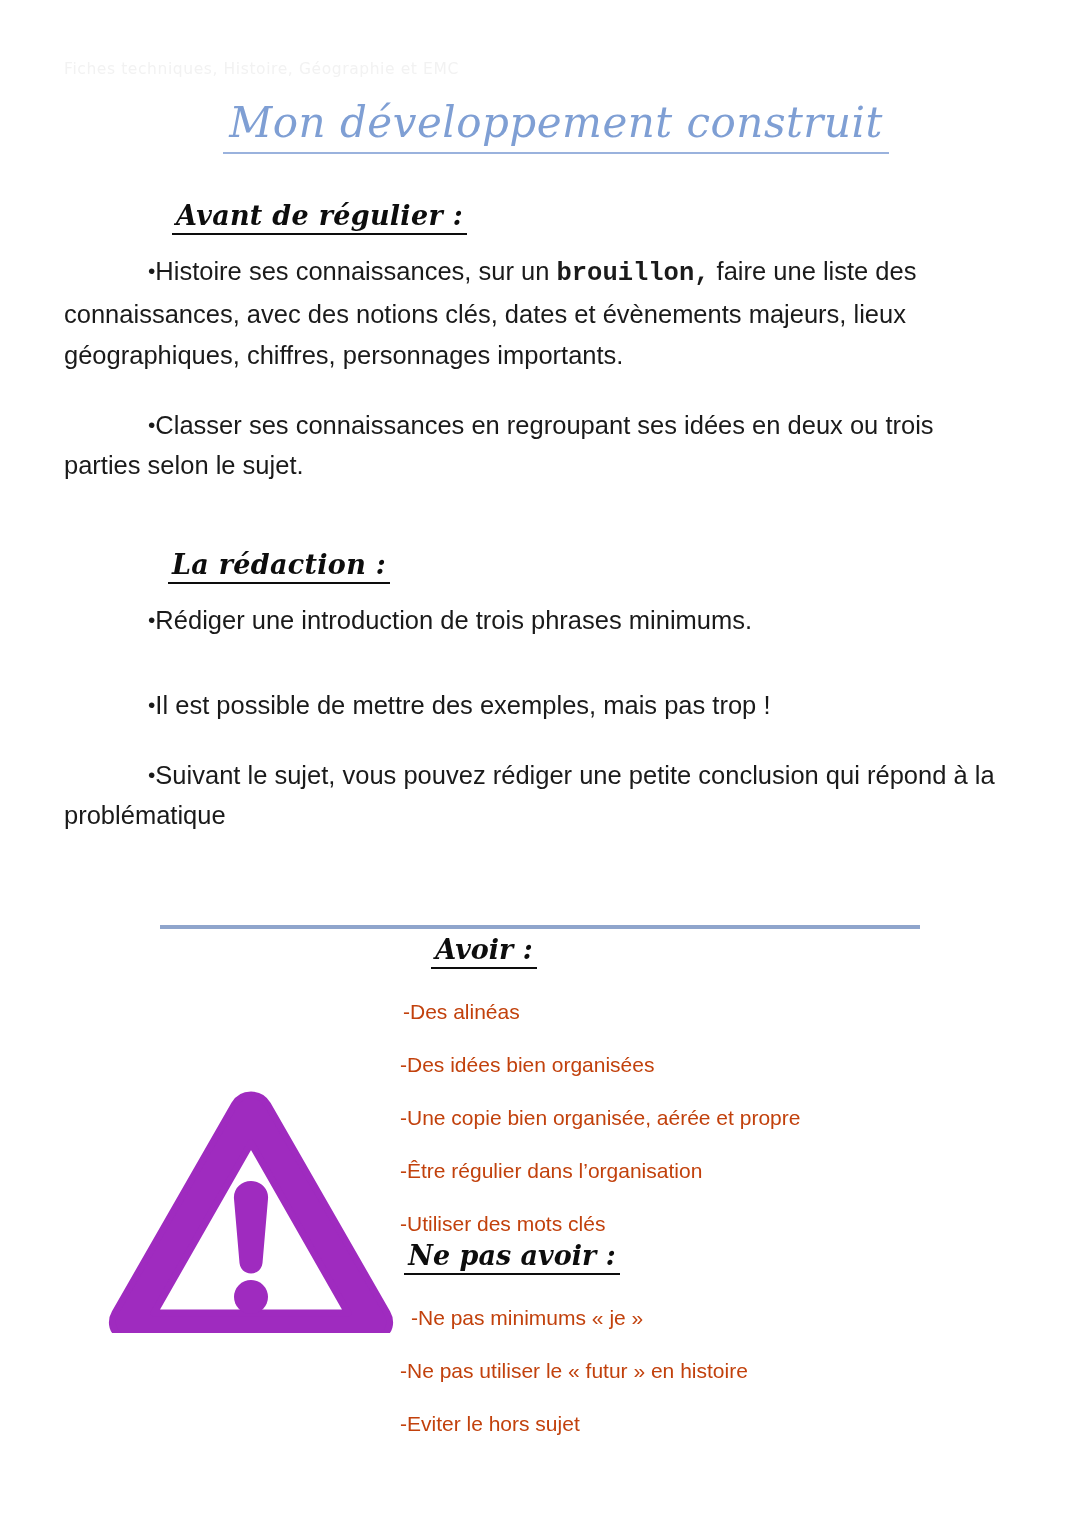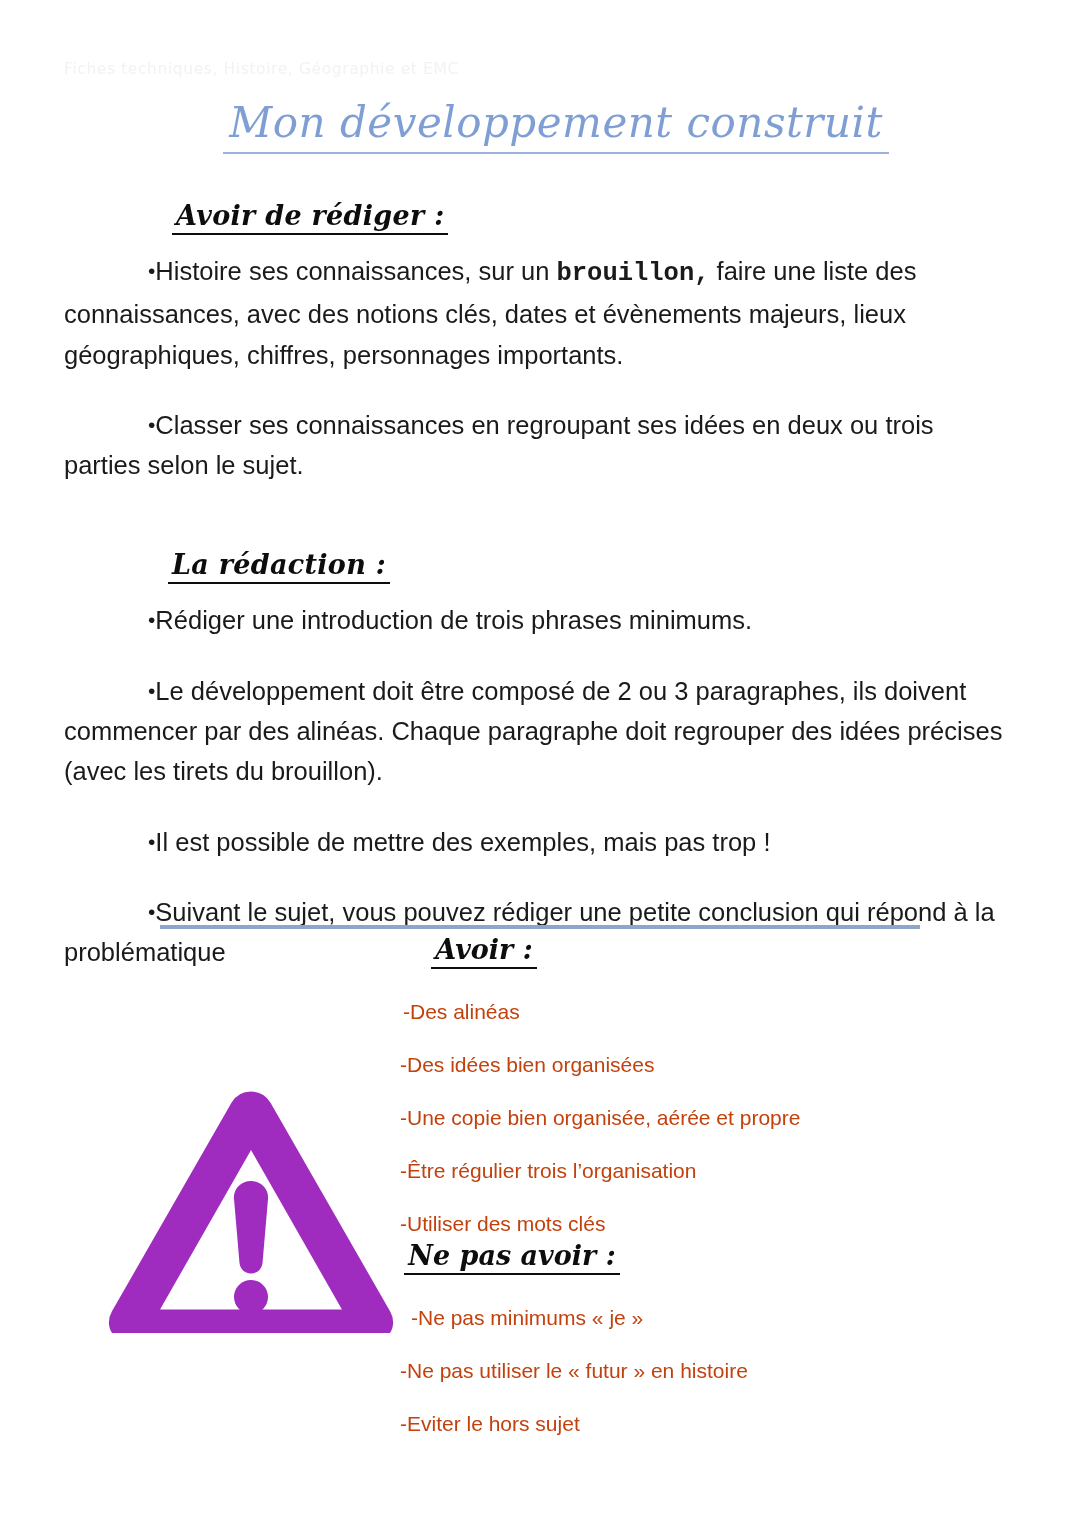--- a/index.html
+++ b/index.html
@@ -165,21 +165,21 @@
   <div class="doc-header">Fiches techniques, Histoire, Géographie et EMC</div>
 
   <div class="title-wrap">
     <span class="doc-title">Mon développement construit</span>
   </div>
 
   <div class="content">
 
     <div>
       <div class="heading-row-1">
-        <span class="section-heading">Avoir de rédiger :</span>
+        <span class="section-heading">Avant de régulier :</span>
       </div>
 
       <p class="para">
         <span class="bullet">•</span><span>Histoire ses connaissances, sur un </span><b>brouillon,</b><span> faire une liste des connaissances, avec des notions clés, dates et évènements majeurs, lieux géographiques, chiffres, personnages importants.</span>
       </p>
 
       <div class="gap-sm"></div>
 
       <p class="para">
         <span class="bullet">•</span><span>Classer ses connaissances en regroupant ses idées en deux ou trois parties selon le sujet.</span>
@@ -192,23 +192,20 @@
       <div class="heading-row-2">
         <span class="section-heading">La rédaction :</span>
       </div>
 
       <p class="para">
         <span class="bullet">•</span><span>Rédiger une introduction de trois phrases minimums.</span>
       </p>
 
       <div class="gap-sm"></div>
 
-      <p class="para">
-        <span class="bullet">•</span><span>Le développement doit être composé de 2 ou 3 paragraphes, ils doivent commencer par des alinéas. Chaque paragraphe doit regrouper des idées précises (avec les tirets du brouillon).</span>
-      </p>
 
       <div class="gap-sm"></div>
 
       <p class="para">
         <span class="bullet">•</span><span>Il est possible de mettre des exemples, mais pas trop !</span>
       </p>
 
       <div class="gap-sm"></div>
 
       <p class="para">
@@ -249,21 +246,21 @@
   <div class="checklist">
 
     <div class="check-heading first">
       <span class="hd">Avoir :</span>
     </div>
 
     <ul class="check-list list-after-first">
       <li class="indent-a">-Des alinéas</li>
       <li>-Des idées bien organisées</li>
       <li>-Une copie bien organisée, aérée et propre</li>
-      <li>-Être régulier trois l’organisation</li>
+      <li>-Être régulier dans l’organisation</li>
       <li>-Utiliser des mots clés</li>
     </ul>
 
     <div class="check-heading second">
       <span class="hd">Ne pas avoir :</span>
     </div>
 
     <ul class="check-list second list-after-second">
       <li class="indent-b">-Ne pas minimums « je »</li>
       <li>-Ne pas utiliser le « futur » en histoire</li>

